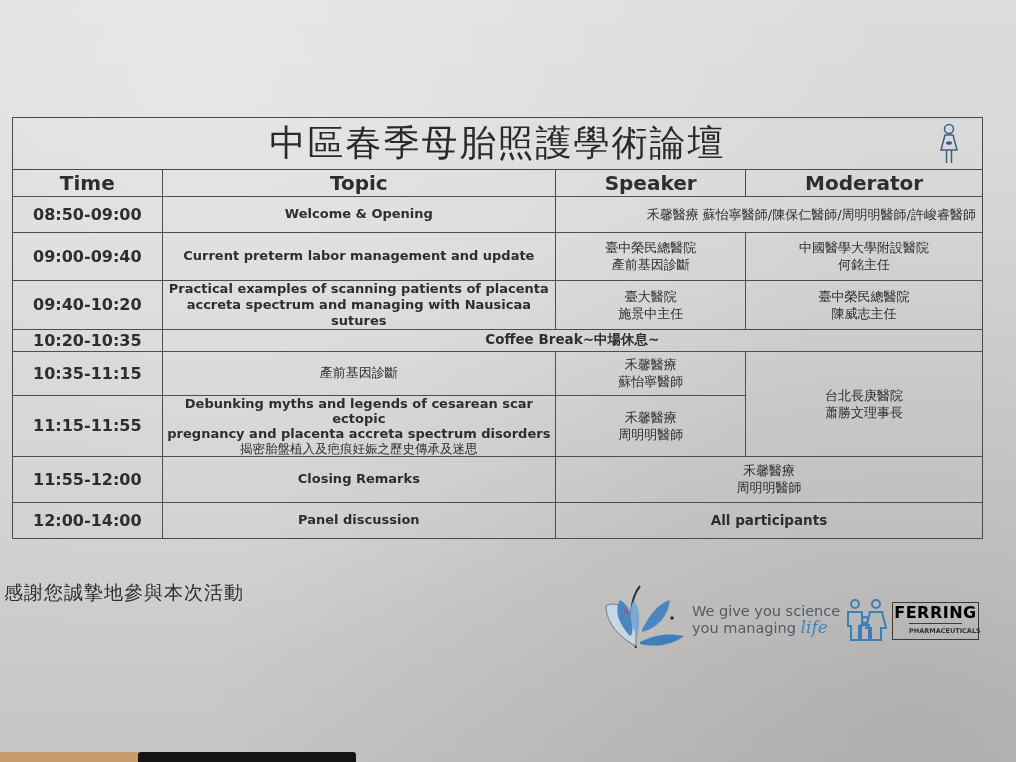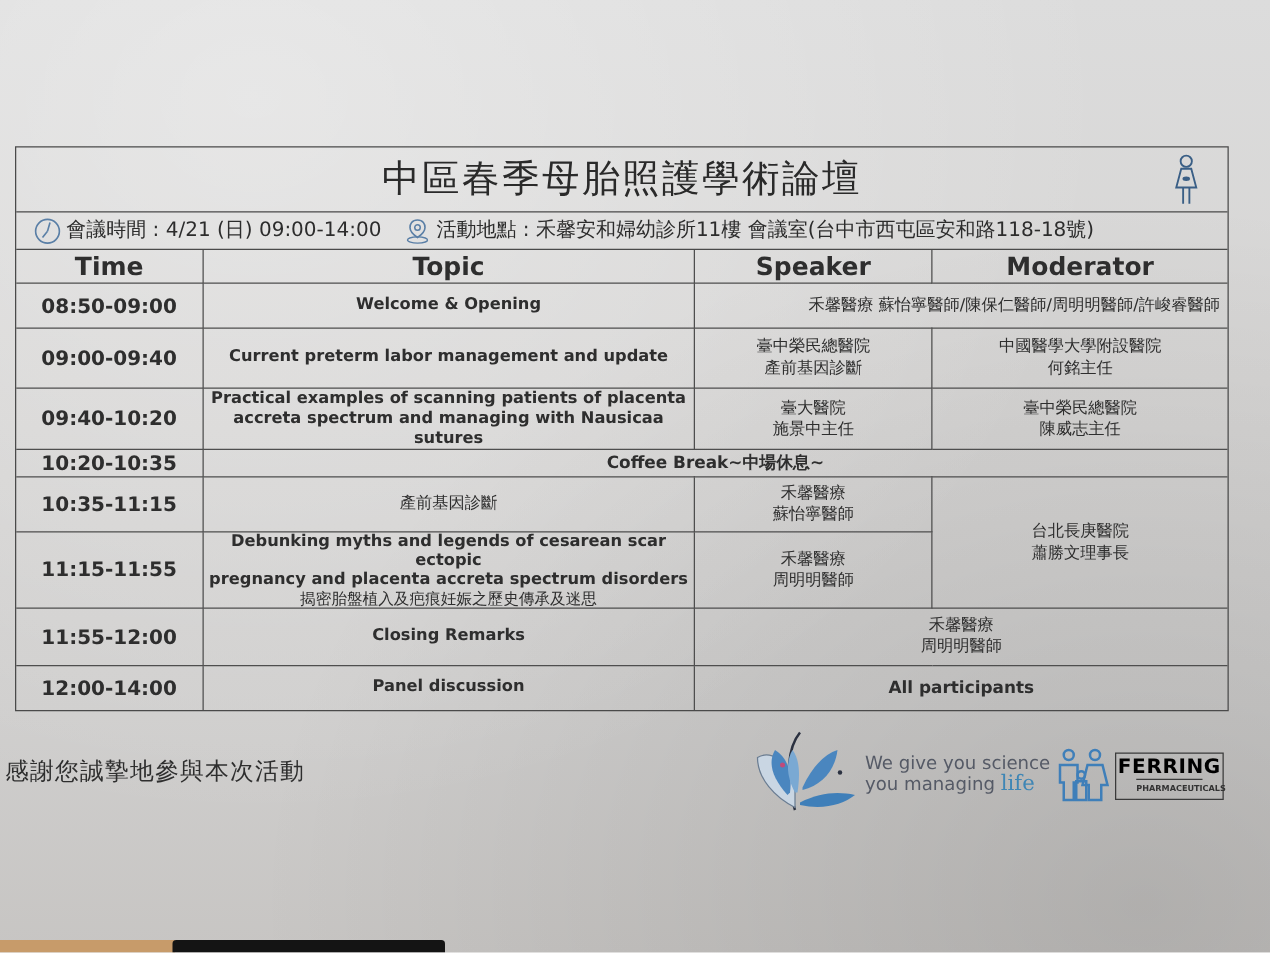--- a/index.html
+++ b/index.html
@@ -27,21 +27,21 @@
   .sheet {
     position: absolute; left: 12px; top: 117px; width: 971px;
     border: 1.5px solid #4a4a4a;
   }
   .title-row {
     height: 52px; position: relative;
     border-bottom: 1.5px solid #4a4a4a;
     display: flex; align-items: center; justify-content: center;
   }
   .title-text {
-    font-size: 30px; letter-spacing: 2px; color: #2a2a2a; font-weight: 400;
+    font-size: 36px; letter-spacing: 2px; color: #2a2a2a; font-weight: 400;
   }
   .mother-icon { position: absolute; right: 22px; top: 5px; width: 22px; height: 42px; }
   .info-row {
     height: 30px; border-bottom: 1.5px solid #4a4a4a;
     display: flex; align-items: center; padding-left: 14px;
     font-size: 16px; color: #2c2c2c; white-space: nowrap;
   }
   .info-row .ic { width: 22px; height: 22px; margin-right: 4px; flex: none; }
   .info-row .gap { width: 18px; flex: none; }
   table.sched {
@@ -58,27 +58,27 @@
   th { font-size: 20px; font-weight: 700; height: 26px; color: #2a2a2a; }
   td.time { font-size: 16px; font-weight: 700; color: #333; }
   td.topic { font-size: 13px; font-weight: 700; color: #3a3a3a; line-height: 16px; }
   td.topic .zh { font-weight: 400; font-size: 12.5px; }
   td.person { font-size: 13px; line-height: 17px; color: #333; }
   td.wide { font-size: 13px; font-weight: 400; color: #333; }
   td.bold { font-weight: 700; font-size: 13.5px; }
   .footer-left {
     position: absolute; left: 4px; top: 580px;
   }
-  .thanks { font-size: 19px; color: #2e2e2e; letter-spacing: 1px; margin-top: 24px; }
+  .thanks { font-size: 19px; color: #2e2e2e; letter-spacing: 1px; }
   .lunch { font-size: 15px; color: #333; margin-top: 4px; }
   .logo-butterfly { position: absolute; left: 600px; top: 578px; width: 90px; height: 80px; }
   .slogan {
     position: absolute; left: 692px; top: 603px; font-size: 14.5px; color: #555a66; line-height: 16px;
   }
-  .slogan .life { font-family: "DejaVu Serif", serif; color: #3f86b5; font-size: 17px; }
+  .slogan .life { font-family: "DejaVu Serif", serif; font-style: italic; color: #3f86b5; font-size: 17px; }
   .family-icon { position: absolute; left: 843px; top: 598px; width: 46px; height: 44px; }
   .ferring {
     position: absolute; left: 892px; top: 602px; width: 87px; height: 38px;
     border: 1.3px solid #3a3a3a; text-align: center;
   }
   .ferring .brand { font-size: 16px; font-weight: 700; color: #000000; line-height: 20px; letter-spacing: 0.5px; }
   .ferring .sub { font-size: 6.5px; font-weight: 700; color: #333; border-top: 1px solid #3a3a3a; margin: 0 16px; line-height: 14px; }
 </style>
 </head>
 <body>
@@ -92,35 +92,20 @@
     <span class="title-text">中區春季母胎照護學術論壇</span>
     <svg class="mother-icon" viewBox="0 0 22 42">
       <circle cx="11" cy="6" r="4.5" fill="none" stroke="#3a5f86" stroke-width="1.5"></circle>
       <path d="M7 12 L15 12 L19 27 L3 27 Z" fill="none" stroke="#3a5f86" stroke-width="1.5"></path>
       <ellipse cx="11" cy="20" rx="3" ry="1.8" fill="#3a5f86"></ellipse>
       <line x1="8.5" y1="27" x2="8.5" y2="40" stroke="#3a5f86" stroke-width="1.5"></line>
       <line x1="13.5" y1="27" x2="13.5" y2="40" stroke="#3a5f86" stroke-width="1.5"></line>
     </svg>
   </div>
 
-  <div class="info-row">
-    <svg class="ic" viewBox="0 0 22 22">
-      <circle cx="11" cy="11" r="9.5" fill="none" stroke="#5a7fa6" stroke-width="1.3"></circle>
-      <line x1="11" y1="11" x2="13" y2="4" stroke="#5a7fa6" stroke-width="1.3"></line>
-      <line x1="11" y1="11" x2="7" y2="16" stroke="#5a7fa6" stroke-width="1.3"></line>
-    </svg>
-    <span>會議時間 : 4/21 (日) 09:00-14:00</span>
-    <span class="gap"></span>
-    <svg class="ic" viewBox="0 0 22 22">
-      <path d="M11 2 C6.5 2 5 5.5 5 8 C5 12 11 16 11 16 C11 16 17 12 17 8 C17 5.5 15.5 2 11 2 Z" fill="none" stroke="#5a7fa6" stroke-width="1.3"></path>
-      <circle cx="11" cy="8" r="2.2" fill="none" stroke="#5a7fa6" stroke-width="1.2"></circle>
-      <ellipse cx="11" cy="18" rx="8" ry="2.5" fill="none" stroke="#5a7fa6" stroke-width="1.1"></ellipse>
-    </svg>
-    <span>活動地點 : 禾馨安和婦幼診所11樓 會議室(台中市西屯區安和路118-18號)</span>
-  </div>
 
   <table class="sched">
     <colgroup>
       <col style="width:149px">
         <col style="width:393px">
         <col style="width:190px">
         <col style="width:236px">
     </colgroup>
     <tbody>
         <tr>

